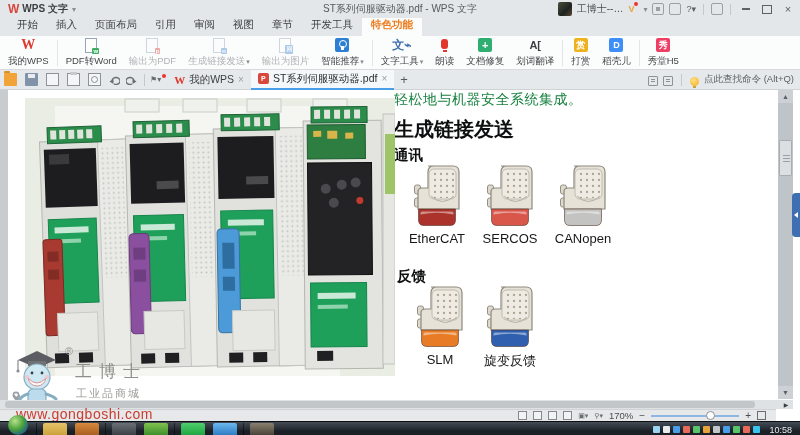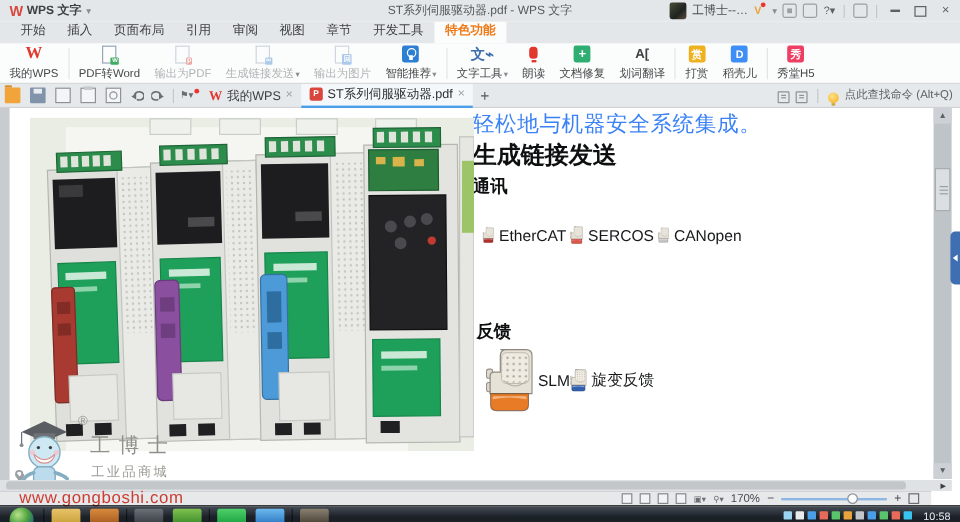--- a/index.html
+++ b/index.html
@@ -77,25 +77,25 @@
 .qb-right{margin-left:auto;display:flex;align-items:flex-end;gap:5px;padding-right:6px}
 .mini-ico{width:10px;height:10px;border:1px solid #8d9296;border-radius:1px;position:relative}
 .mini-ico::after{content:"";position:absolute;left:2px;top:2px;right:2px;height:1px;background:#8d9296;box-shadow:0 2px 0 #8d9296}
 .bulb{width:9px;height:9px;border-radius:50%;background:radial-gradient(circle at 40% 35%,#ffe08a,#f2ae13);position:relative}
 .bulb::after{content:"";position:absolute;left:3px;top:9px;width:3px;height:2px;background:#caa43c}
 .hint-text{font-size:9.5px;color:#5d6164}
 
 
 .left-strip{position:absolute;left:0;top:90px;width:8px;height:319px;background:#c9ccce;z-index:5}
 .docpage{position:absolute;left:8px;top:90px;width:770px;height:310px;background:#fff;overflow:hidden;z-index:4}
-.intro-line{position:absolute;left:386px;top:1px;font-size:18px;color:#3b82f6;letter-spacing:.5px}
+.intro-line{position:absolute;left:386px;top:1px;font-size:14px;color:#15803d;letter-spacing:.5px}
 .page-heading{position:absolute;left:386px;top:26px;font-size:20px;font-weight:bold;color:#0e0f10}
 .sec-heading{position:absolute;font-size:14.5px;font-weight:bold;color:#0e0f10}
 .modrow{position:absolute;display:flex}
-.module{width:70px;display:flex;align-items:center;gap:4px}
+.module{width:70px;display:flex;flex-direction:column;align-items:center;gap:4px}
 .module-label{font-size:13px;color:#17181a;white-space:nowrap}
 .photo-wrap{position:absolute;left:17px;top:8px}
 .mascot-wrap{position:absolute;left:-2px;top:256px;z-index:8}
 .reg-mark{position:absolute;left:57px;top:255px;font-size:11px;color:#9a9b95;z-index:8}
 .brand-cn{position:absolute;left:67px;top:270px;font-size:17px;color:#8f9089;font-family:"DejaVu Serif",serif;letter-spacing:7px;z-index:8}
 .brand-sub{position:absolute;left:68px;top:296px;font-size:11px;color:#9a9b95;letter-spacing:2px;z-index:8}
 .brand-url{position:absolute;left:16px;top:406px;font-size:14px;color:#cb3b30;z-index:20;letter-spacing:.5px}
 
 
 .vscroll{position:absolute;right:7px;top:90px;width:15px;height:309px;background:#bfc4c9;z-index:6;display:flex;flex-direction:column;align-items:center}
@@ -113,21 +113,21 @@
 .statusbar{position:absolute;left:0;top:409px;width:776px;height:12px;background:#e6e8ea;border-top:1px solid #cfd3d6;display:flex;align-items:center;justify-content:flex-end;gap:6px;padding-right:10px;z-index:10}
 .view-ico{width:9px;height:9px;border:1px solid #85898d;background:#f2f3f4}
 .st-dd{font-size:7px;color:#6a6e72;display:flex;align-items:center;gap:1px}
 .zoom-label{font-size:9.5px;color:#4a4d50}
 .zoom-minus,.zoom-plus{font-size:10px;color:#4a4d50}
 .slider{width:88px;height:2px;background:#8fb7e3;position:relative}
 .slider-thumb{position:absolute;left:62%;top:-4px;width:9px;height:9px;border-radius:50%;background:#fdfdfd;border:1px solid #8d9296}
 .fullscreen-ico{width:9px;height:9px;border:1px solid #6a6e72;position:relative}
 
 
-.taskbar{position:absolute;left:0;top:421px;width:800px;height:14px;background:linear-gradient(180deg,#454c55,#1b2027 70%);border-top:1px solid #0c0e11;display:flex;align-items:flex-start;z-index:40}
+.taskbar{position:absolute;left:0;top:421px;width:800px;height:14px;background:linear-gradient(180deg,#454c55,#1b2027 70%);border-top:1px solid #0c0e11;display:flex;align-items:flex-end;z-index:40}
 .start-orb{width:20px;height:20px;border-radius:50%;margin:1px 6px 0 8px;background:radial-gradient(circle at 35% 30%,#b8e28a,#49a03c 45%,#1d5c8f 80%)}
 .tb-appico{width:24px;height:12px;margin:2px 4px 0;border-radius:2px 2px 0 0}
 .tb-div{width:1px;height:12px;background:#000;opacity:.5;margin:2px 2px 0}
 .tray{margin-left:auto;display:flex;align-items:flex-start;gap:3px;padding-right:8px}
 .tray-dot{width:7px;height:7px;margin-top:4px;border-radius:1px}
 .clock{color:#e8ecf0;font-size:9px;margin:3px 0 0 6px}
 </style>
 </head>
 <body>
 

